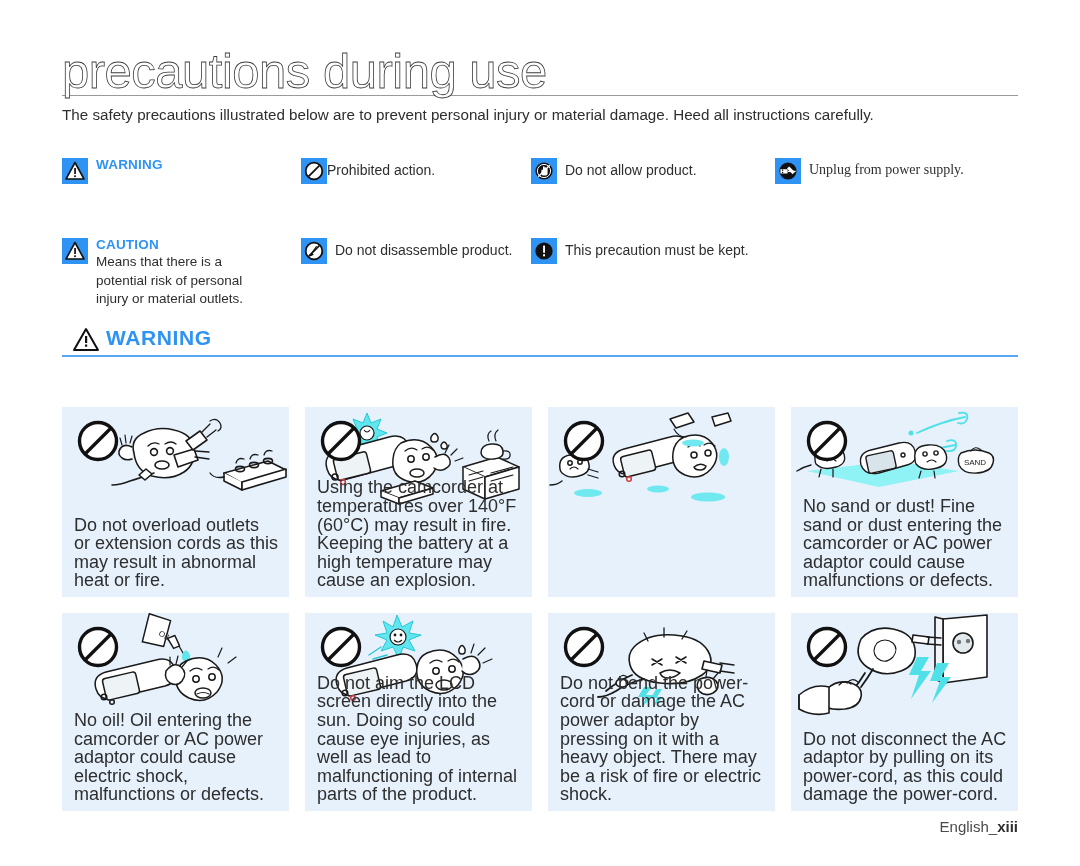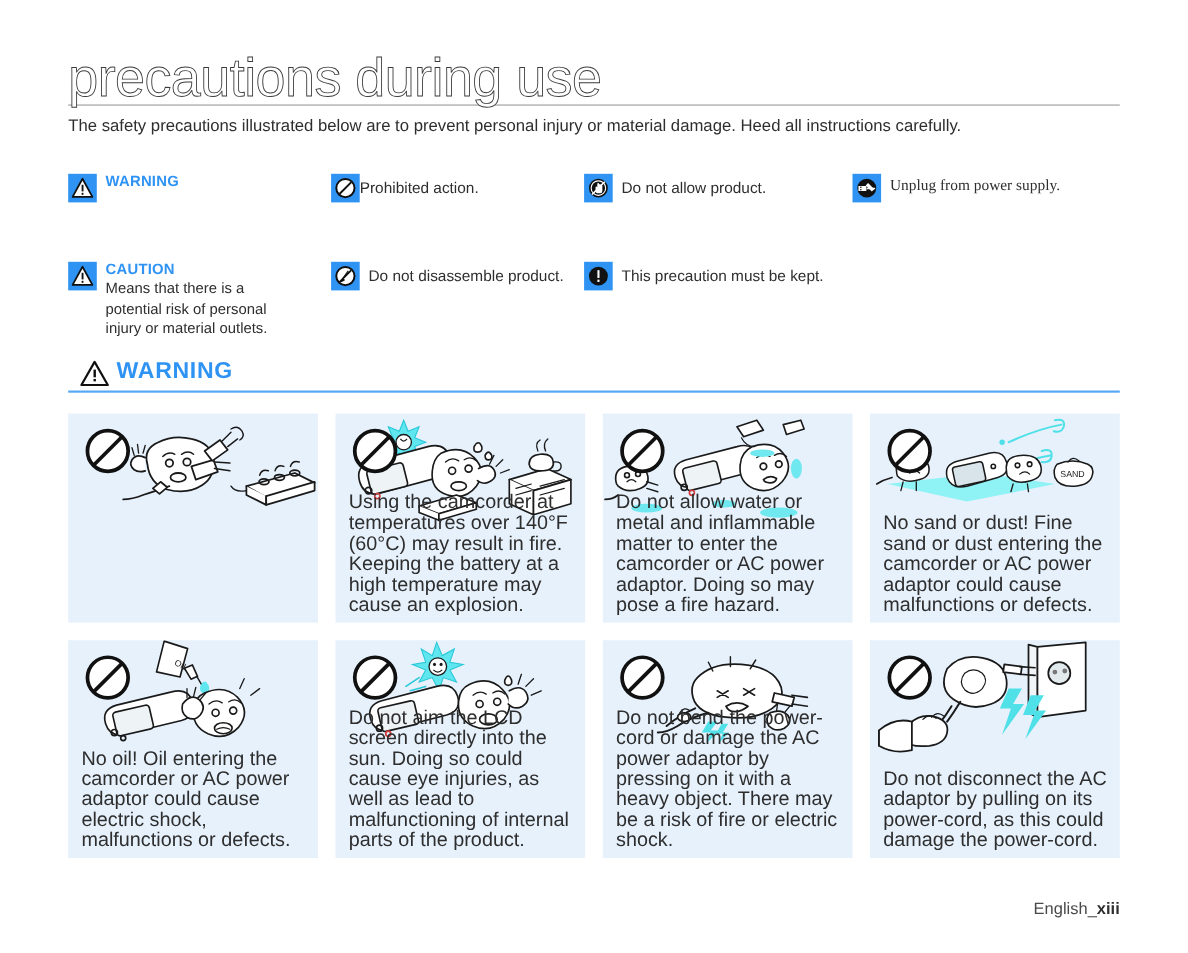--- a/index.html
+++ b/index.html
@@ -84,21 +84,21 @@
     display: grid;
     grid-template-columns: repeat(4, 227px);
     grid-column-gap: 16px;
     grid-row-gap: 16px;
   }
   .panel {
     background: #e6f1fc;
     position: relative;
     padding: 0;
   }
-  .panel.row1 { height: 190px; }
+  .panel.row1 { height: 190px; margin-top: 31px; }
   .panel.row2 { height: 198px; }
   .panel-art { position: relative; width: 227px; }
   .panel.row1 .panel-art { height: 112px; }
   .panel.row2 .panel-art { height: 108px; }
   .no-sign { position: absolute; left: 14px; top: 12px; }
   .panel-text {
     position: absolute; left: 12px; right: 10px; bottom: 7px;
     font-size: 18px; line-height: 18.6px; color: #2e2e2e;
   }
   .panel.row1 .panel-text { bottom: 7px; }
@@ -262,20 +262,21 @@
             <path d="M162 70 q-10 2 -14 -4" stroke-width="1.3"></path>
           </g>
         </svg>
         <div class="no-sign">
           <svg width="44" height="44" viewBox="0 0 44 44">
             <circle cx="22" cy="22" r="18.5" fill="#ffffff" stroke="#111111" stroke-width="3.4"></circle>
             <line x1="9.5" y1="34.5" x2="34.5" y2="9.5" stroke="#111111" stroke-width="3.4"></line>
           </svg>
         </div>
       </div>
+      <div class="panel-text">Do not overload outlets or extension cords as this may result in abnormal heat or fire.</div>
     </div>
 
     <div class="panel row1">
       <div class="panel-art">
         <svg class="art-svg" width="227" height="112" viewBox="0 0 227 112">
 
           <g>
             <polygon points="62,6 66,16 76,12 72,22 82,26 72,30 76,40 66,36 62,46 58,36 48,40 52,30 42,26 52,22 48,12 58,16" fill="#5fe6ee" stroke="#28c8d8" stroke-width="1"></polygon>
             <circle cx="62" cy="26" r="7" fill="#ffffff" stroke="#1a1a1a" stroke-width="1.2"></circle>
             <path d="M59 23 q3 4 6 0" fill="none" stroke="#1a1a1a" stroke-width="1.1"></path>
@@ -359,21 +360,20 @@
             <ellipse cx="176" cy="50" rx="5" ry="9"></ellipse>
           </g>
         </svg>
         <div class="no-sign">
           <svg width="44" height="44" viewBox="0 0 44 44">
             <circle cx="22" cy="22" r="18.5" fill="#ffffff" stroke="#111111" stroke-width="3.4"></circle>
             <line x1="9.5" y1="34.5" x2="34.5" y2="9.5" stroke="#111111" stroke-width="3.4"></line>
           </svg>
         </div>
       </div>
-      <div class="panel-text">Do not allow water or metal and inflammable matter to enter the camcorder or AC power adaptor. Doing so may pose a fire hazard.</div>
     </div>
 
     <div class="panel row1">
       <div class="panel-art">
         <svg class="art-svg" width="227" height="112" viewBox="0 0 227 112">
 
           <g fill="none" stroke="#4fe0e8" stroke-width="1.8" stroke-linecap="round">
             <path d="M126 26 q26 -12 48 -16"></path>
             <path d="M168 6 q10 -2 8 6 q-2 6 -9 4"></path>
             <path d="M108 58 q30 -16 56 -20"></path>

